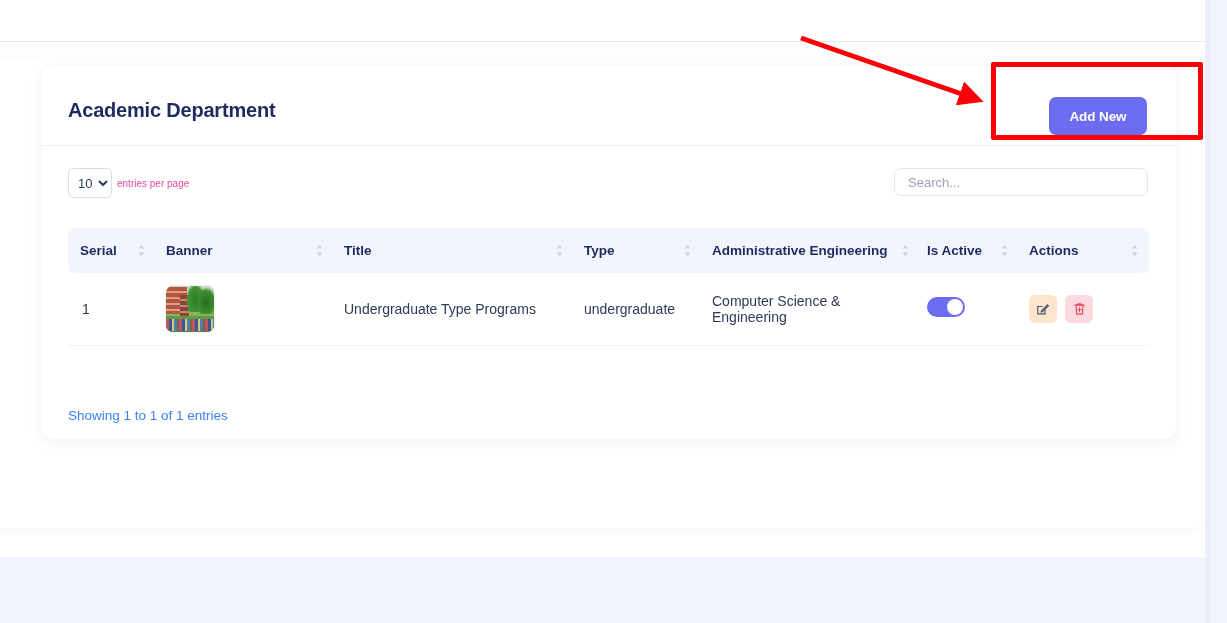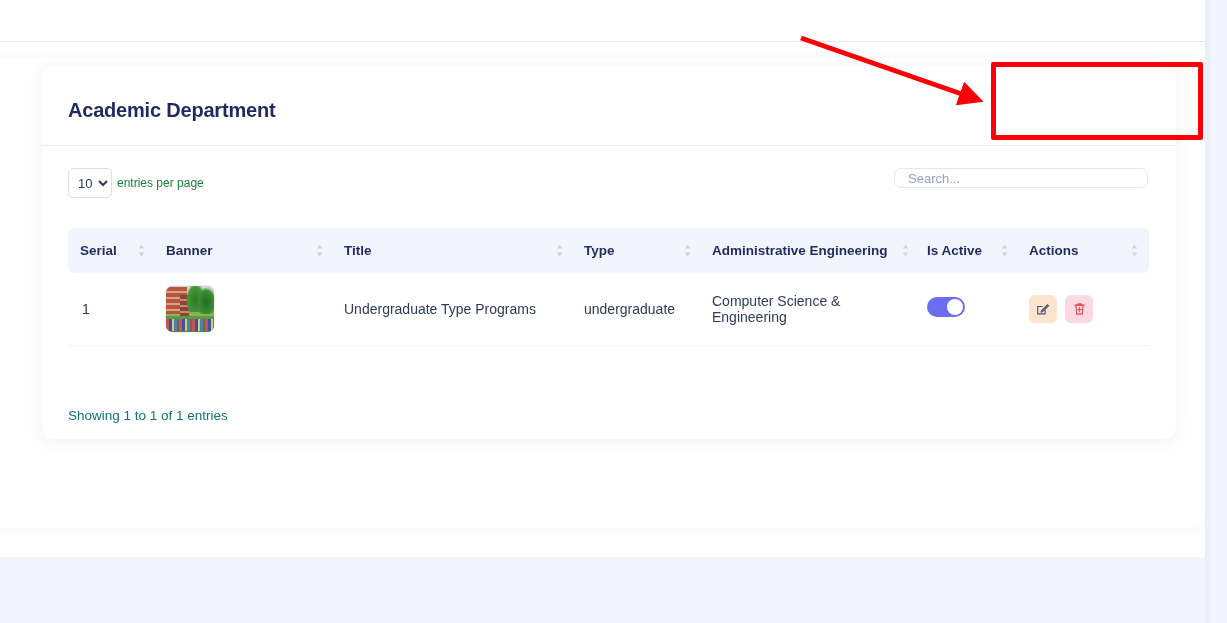--- a/index.html
+++ b/index.html
@@ -138,29 +138,29 @@
     border-radius: 5px;
     background: #ffffff;
     font-family: "Liberation Sans", sans-serif;
     font-size: 13px;
     color: #2e3a59;
     padding-left: 5px;
     cursor: pointer;
   }
 
   .len-label {
-    font-size: 12px;
-    color: #15803d;
+    font-size: 10px;
+    color: #ec4899;
   }
 
   .search-input {
     position: absolute;
     right: 28px; top: 0;
     width: 254px;
-    height: 20px;
+    height: 28px;
     border: 1px solid #e3e7f0;
     border-radius: 7px;
     background: #ffffff;
     font-family: "Liberation Sans", sans-serif;
     font-size: 13px;
     color: #0c4a6e;
     padding: 0 13px;
     outline: none;
   }
   .search-input::placeholder { color: #9aa2b6; }
@@ -271,21 +271,21 @@
     cursor: pointer;
     padding: 0;
   }
   .act-edit { background: #fde4cd; }
   .act-del  { background: #fbd9e1; }
 
   .showing-text {
     position: absolute;
     left: 26px; top: 262px;
     font-size: 13.5px;
-    color: #0f766e;
+    color: #3b82f6;
   }
 
   
   .annot-box {
     position: absolute;
     left: 991px; top: 62px;
     width: 212px;
     height: 78px;
     border: 5px solid #fb0007;
     border-radius: 2px;
@@ -306,20 +306,21 @@
   <div class="topbar"></div>
 
   <div class="footer-band"></div>
 
   <div class="content-shell"></div>
 
   <div class="card">
 
     <div class="card-header">
       <div class="card-title">Academic Department</div>
+      <button class="add-new-btn">Add New</button>
     </div>
 
     <div class="card-body">
 
       <div class="controls-row">
         <div class="len-wrap">
           <select class="len-select">
             <option>10</option>
           </select>
           <span class="len-label">entries per page</span>

